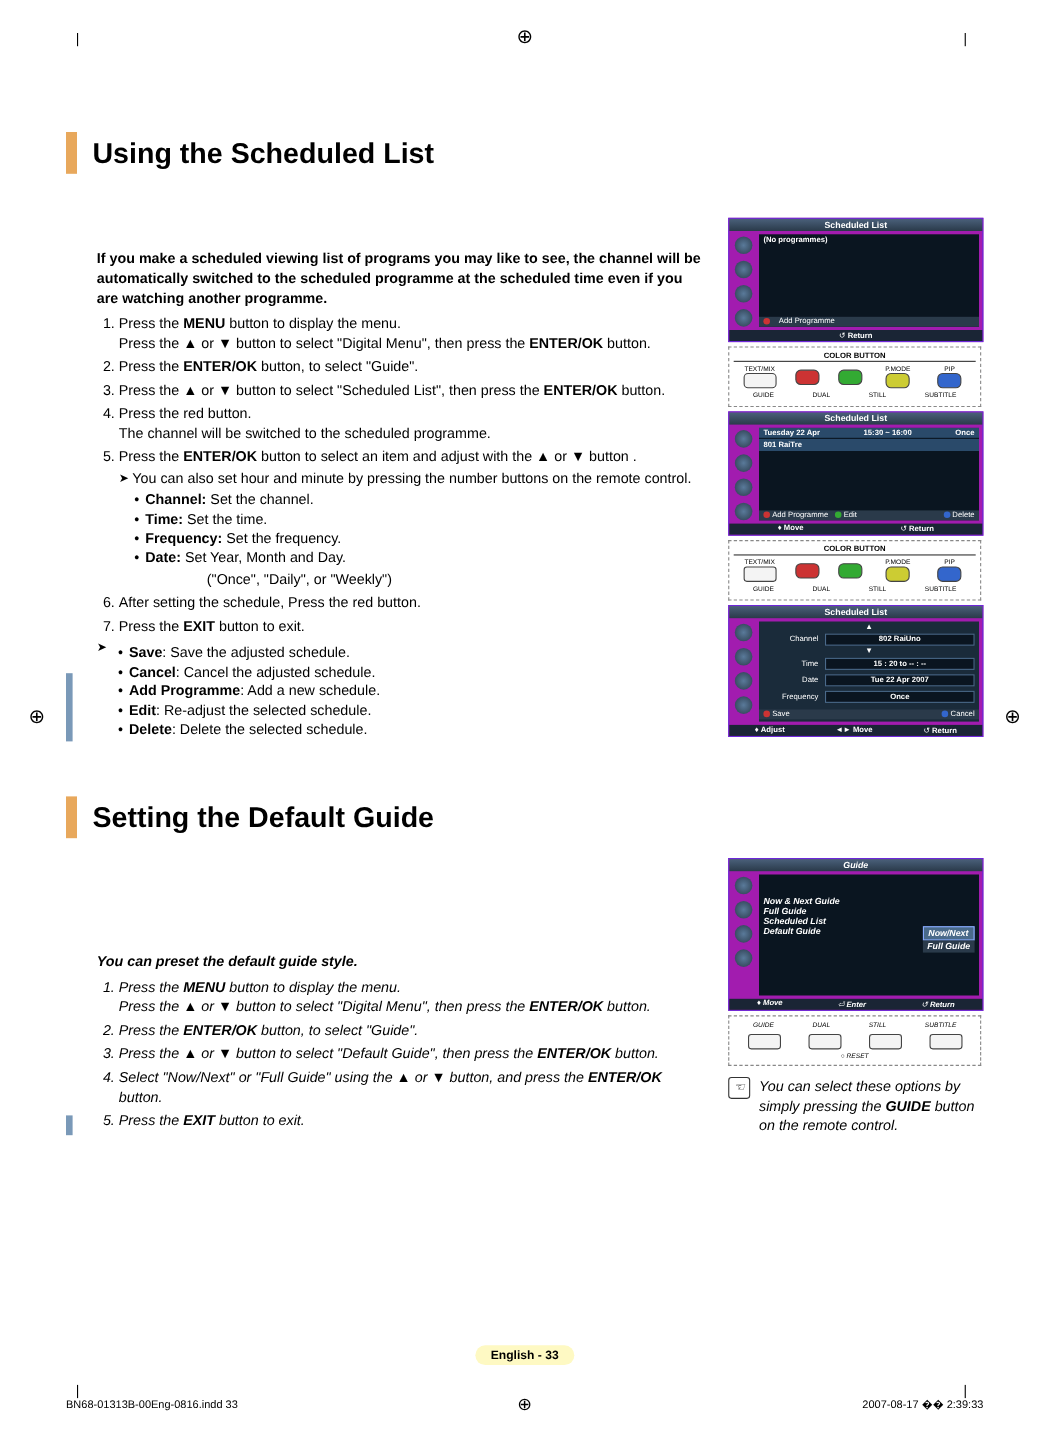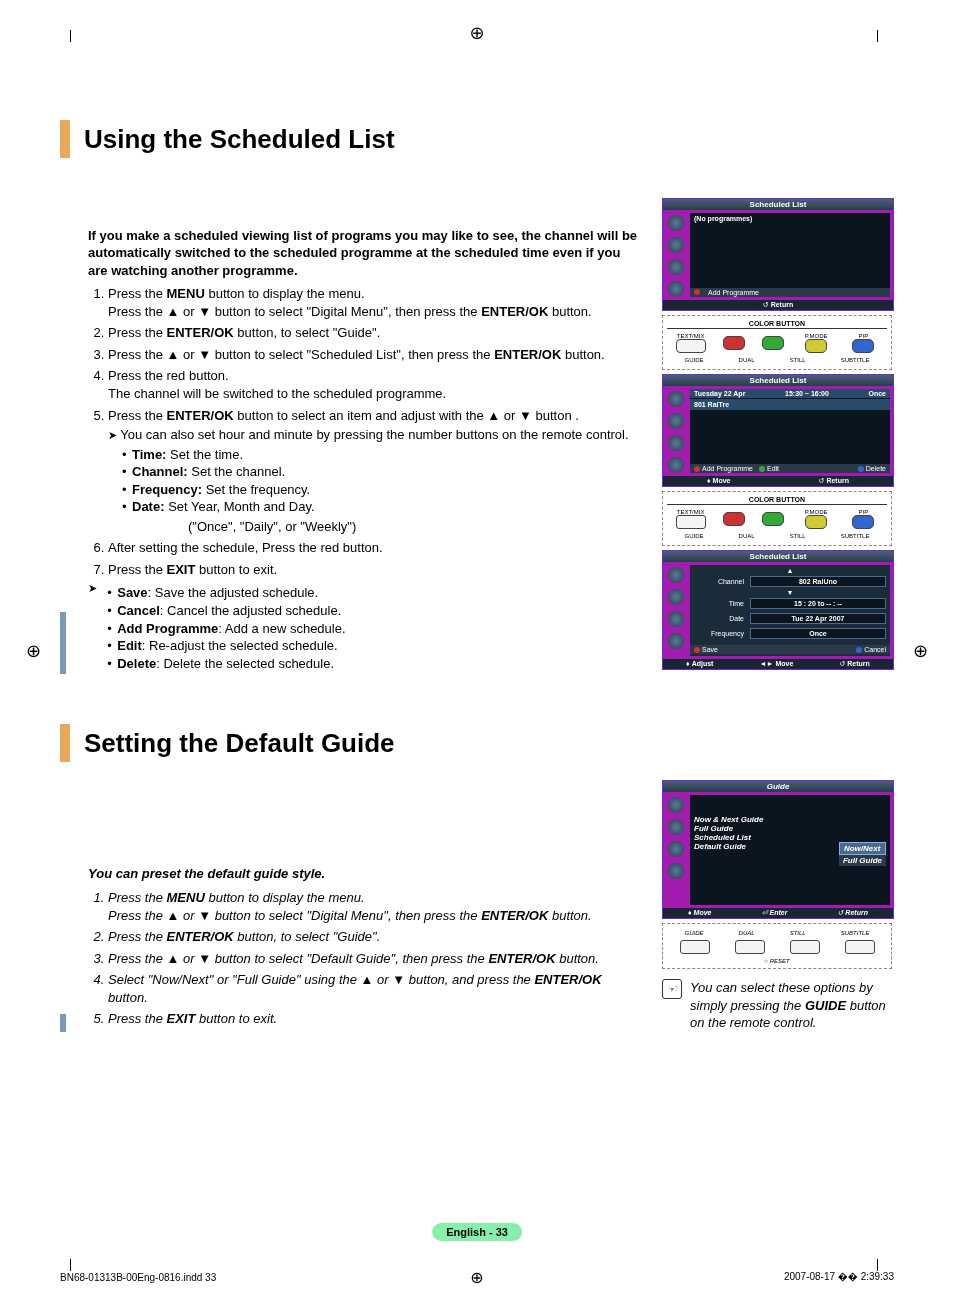--- a/index.html
+++ b/index.html
@@ -83,21 +83,21 @@
   .remote-btn { width:28px; height:12px; border:1px solid #444; border-radius:3px; background:#f4f4f4; font-size:6px; display:flex; align-items:center; justify-content:center;}
   .remote-label { font-size:6px; }
   .sched-form-row { display:flex; align-items:center; gap:6px; padding:2px 4px; font-size:7px;}
   .sched-label { width: 50px; text-align:right; }
   .sched-val { background:#0a1520; border:1px solid #4a6a8a; padding:1px 4px; flex:1; text-align:center;}
   .page-num-pill {
     position: absolute;
     bottom: 60px;
     left: 50%;
     transform: translateX(-50%);
-    background: #86efac;
+    background: #fef9c3;
     border-radius: 10px;
     padding: 3px 14px;
     font-size: 11px;
     font-weight: bold;
   }
   .footer-indd { position: absolute; bottom: 18px; left: 60px; font-size: 10px; }
   .footer-time { position: absolute; bottom: 18px; right: 60px; font-size: 10px; }
   .footer-icon { position: absolute; bottom: 14px; left: 50%; transform: translateX(-50%); font-size: 16px;}
   .note-box { display:flex; gap:8px; margin-top:10px; font-size:13px; line-height:1.35;}
   .note-icon { width:18px; height:18px; border:1px solid #333; border-radius:3px; font-size:11px; display:flex; align-items:center; justify-content:center; flex:0 0 18px;}
@@ -139,22 +139,22 @@
           <span>Press the ▲ or ▼ button to select "Scheduled List", then press the </span><b>ENTER/OK</b><span> button.</span>
         </li>
         <li>
           <span>Press the red button.</span><br>
           <span>The channel will be switched to the scheduled programme.</span>
         </li>
         <li>
           <span>Press the </span><b>ENTER/OK</b><span> button to select an item and adjust with the ▲ or ▼ button .</span>
           <div class="prechevron" style="font-size:13px; margin-top:2px;"><span>You can also set hour and minute by pressing the number buttons on the remote control.</span></div>
           <ul class="sub-bullets">
+            <li><b>Channel:</b><span> Set the channel.</span></li>
             <li><b>Time:</b><span> Set the time.</span></li>
-            <li><b>Channel:</b><span> Set the channel.</span></li>
             <li><b>Frequency:</b><span> Set the frequency.</span></li>
             <li><b>Date:</b><span> Set Year, Month and Day.</span></li>
           </ul>
           <div class="indent-note">("Once", "Daily", or "Weekly")</div>
         </li>
         <li>After setting the schedule, Press the red button.</li>
         <li>
           <span>Press the </span><b>EXIT</b><span> button to exit.</span>
         </li>
       </ol>

